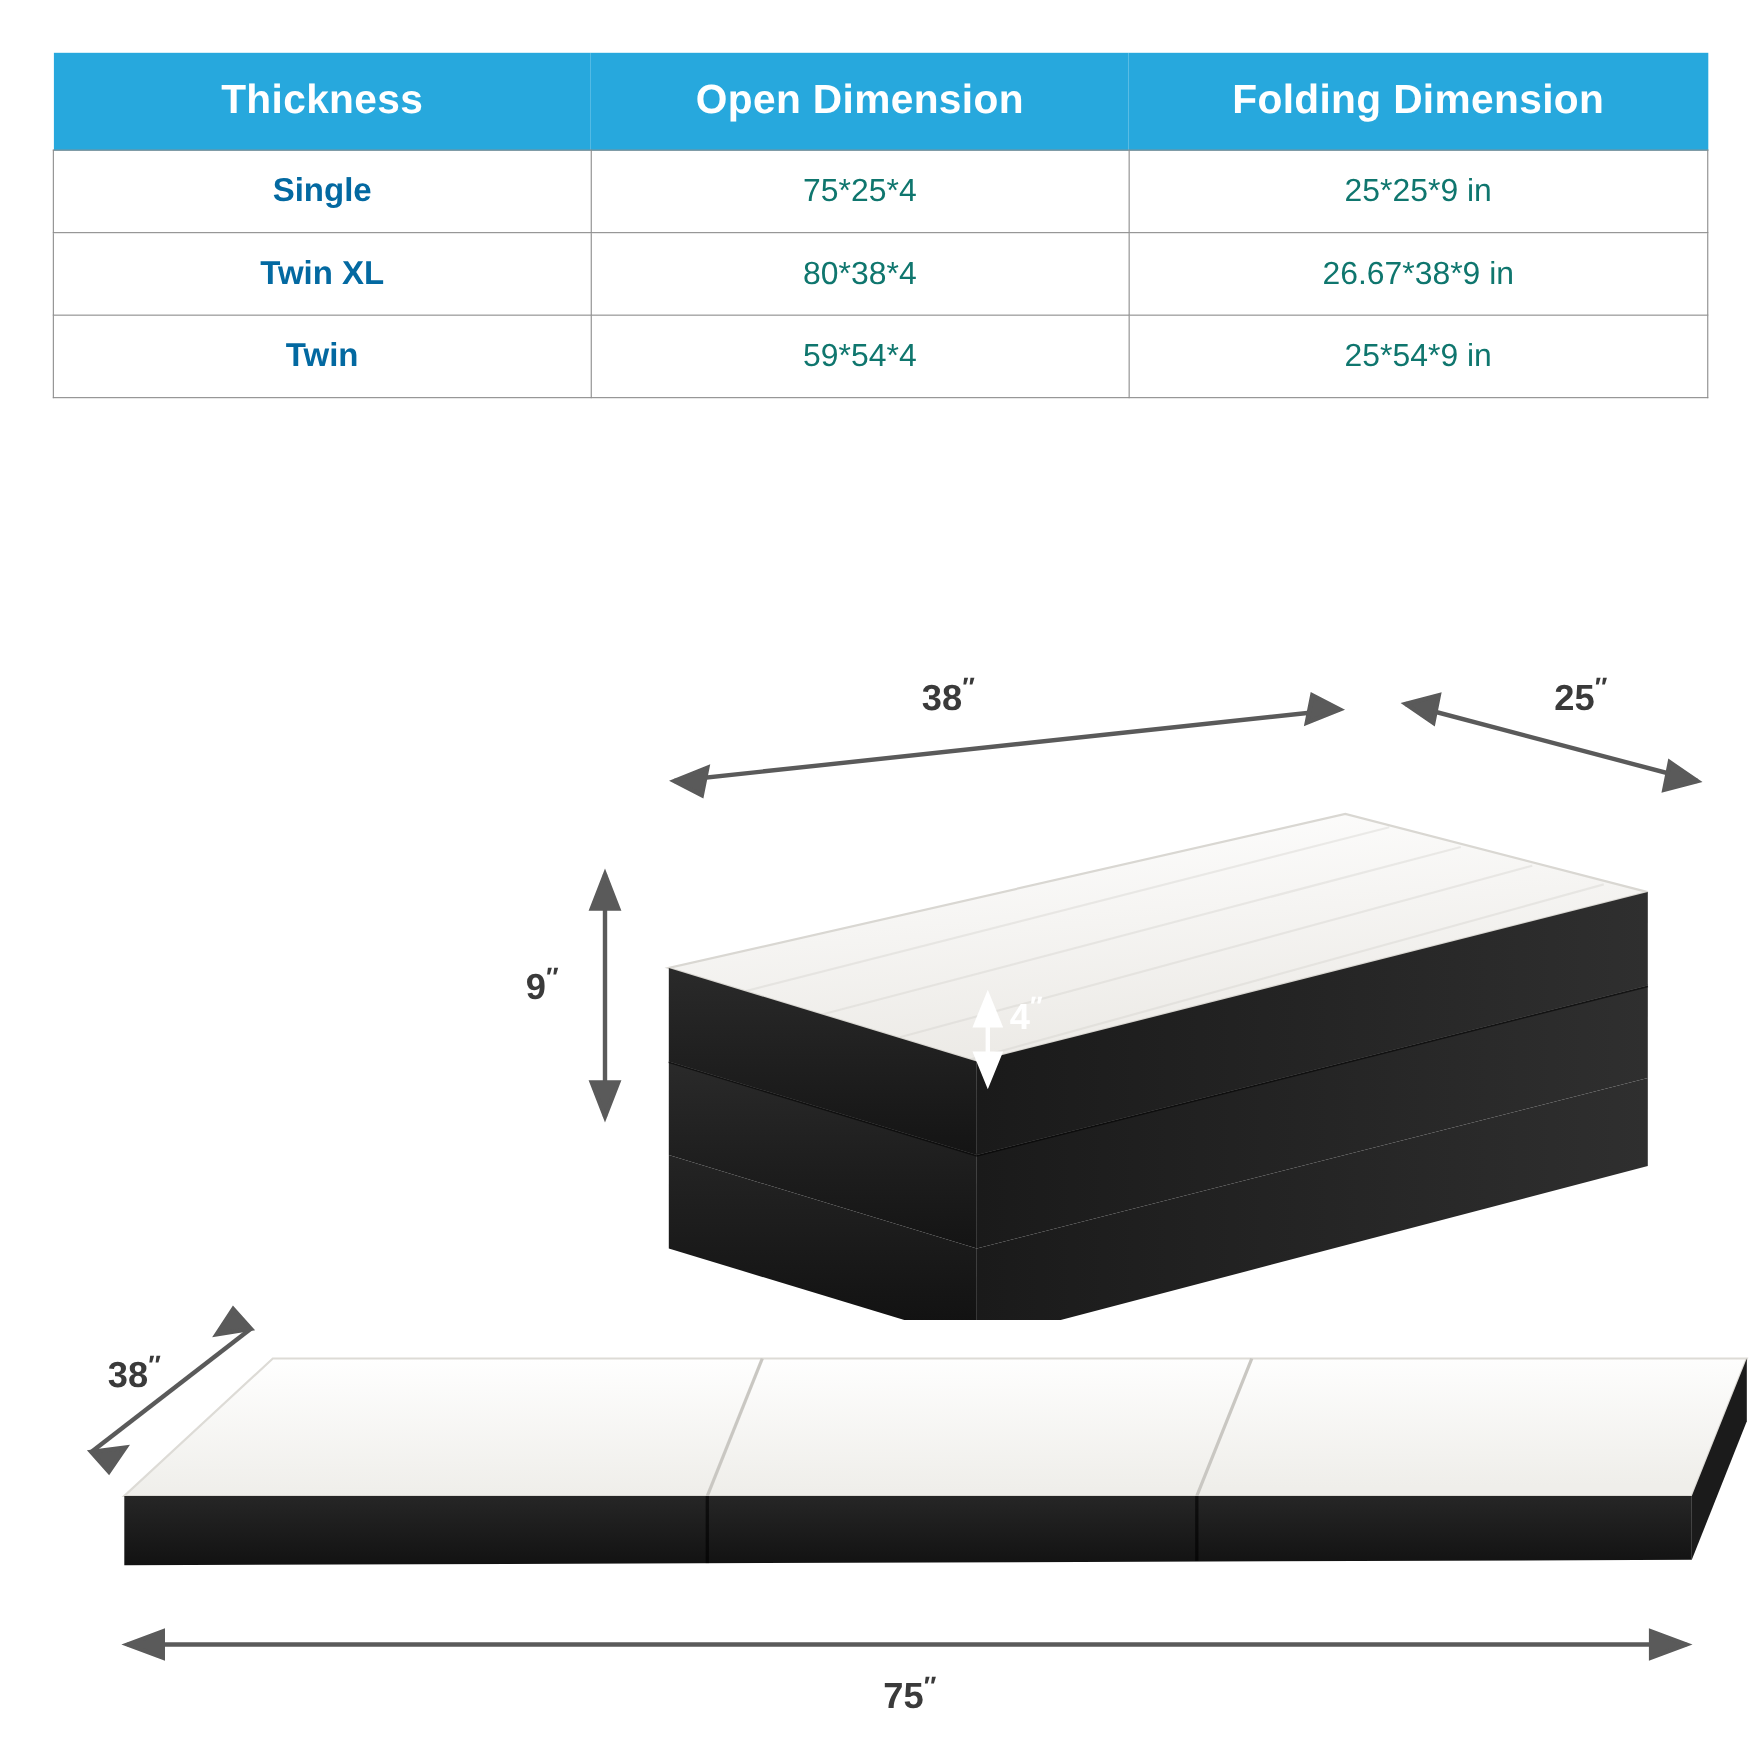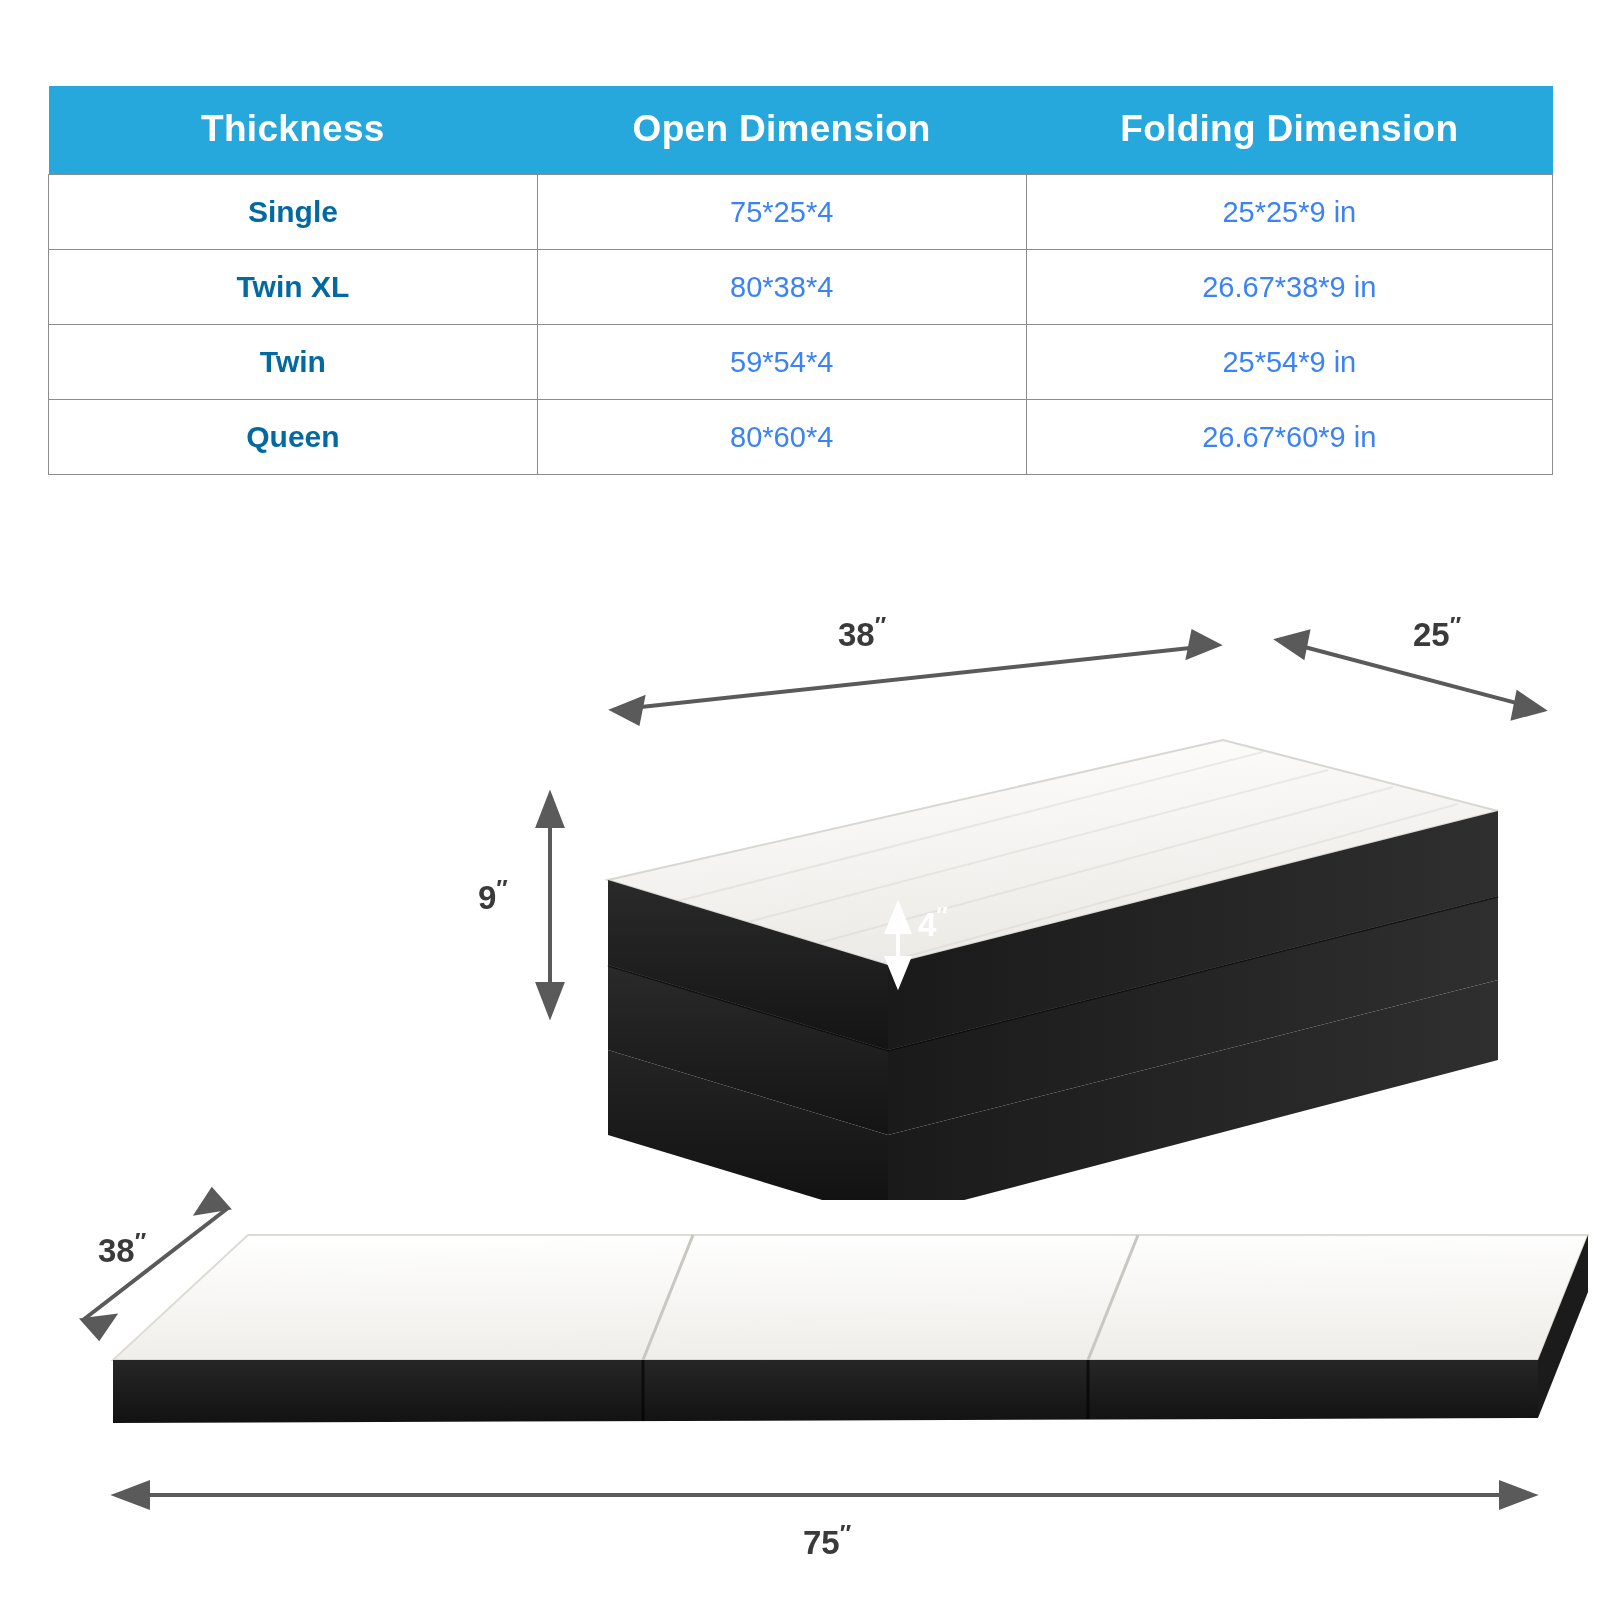--- a/index.html
+++ b/index.html
@@ -16,21 +16,20 @@
   }
 
   
   #spec-table {
     position: absolute;
     left: 48px;
     top: 48px;
     width: 1505px;
     border-collapse: collapse;
     table-layout: fixed;
-    margin-top: 38px;
   }
   #spec-table th {
     background: #27a8dd;
     color: #ffffff;
     font-size: 37px;
     font-weight: bold;
     padding: 22px 0 24px 0;
     text-align: center;
     letter-spacing: 0.3px;
   }
@@ -41,21 +40,21 @@
     color: #3b3b3b;
   }
   #spec-table td.name {
     font-size: 30px;
     font-weight: bold;
     color: #0369a1;
   }
   #spec-table td.val {
     font-size: 29px;
     font-weight: normal;
-    color: #3b82f6;
+    color: #0f766e;
   }
   #spec-table tr.hdr th {
     border: none;
   }
   #spec-table col.c1 { width: 32.5%; }
   #spec-table col.c2 { width: 32.5%; }
   #spec-table col.c3 { width: 35%; }
 
   
   .fig {
@@ -116,25 +115,20 @@
     <tr>
       <td class="name">Twin XL</td>
       <td class="val">80*38*4</td>
       <td class="val">26.67*38*9 in</td>
     </tr>
     <tr>
       <td class="name">Twin</td>
       <td class="val">59*54*4</td>
       <td class="val">25*54*9 in</td>
     </tr>
-    <tr>
-      <td class="name">Queen</td>
-      <td class="val">80*60*4</td>
-      <td class="val">26.67*60*9 in</td>
-    </tr>
   </tbody>
 </table>
 
 <div class="fig" id="fig-folded">
   <svg width="1600" height="620" viewBox="0 0 1600 620">
     <defs>
       <linearGradient id="topFoamGrad" x1="0" y1="0" x2="0.3" y2="1">
         <stop offset="0%" stop-color="#ffffff"></stop>
         <stop offset="100%" stop-color="#eceae6"></stop>
       </linearGradient>

